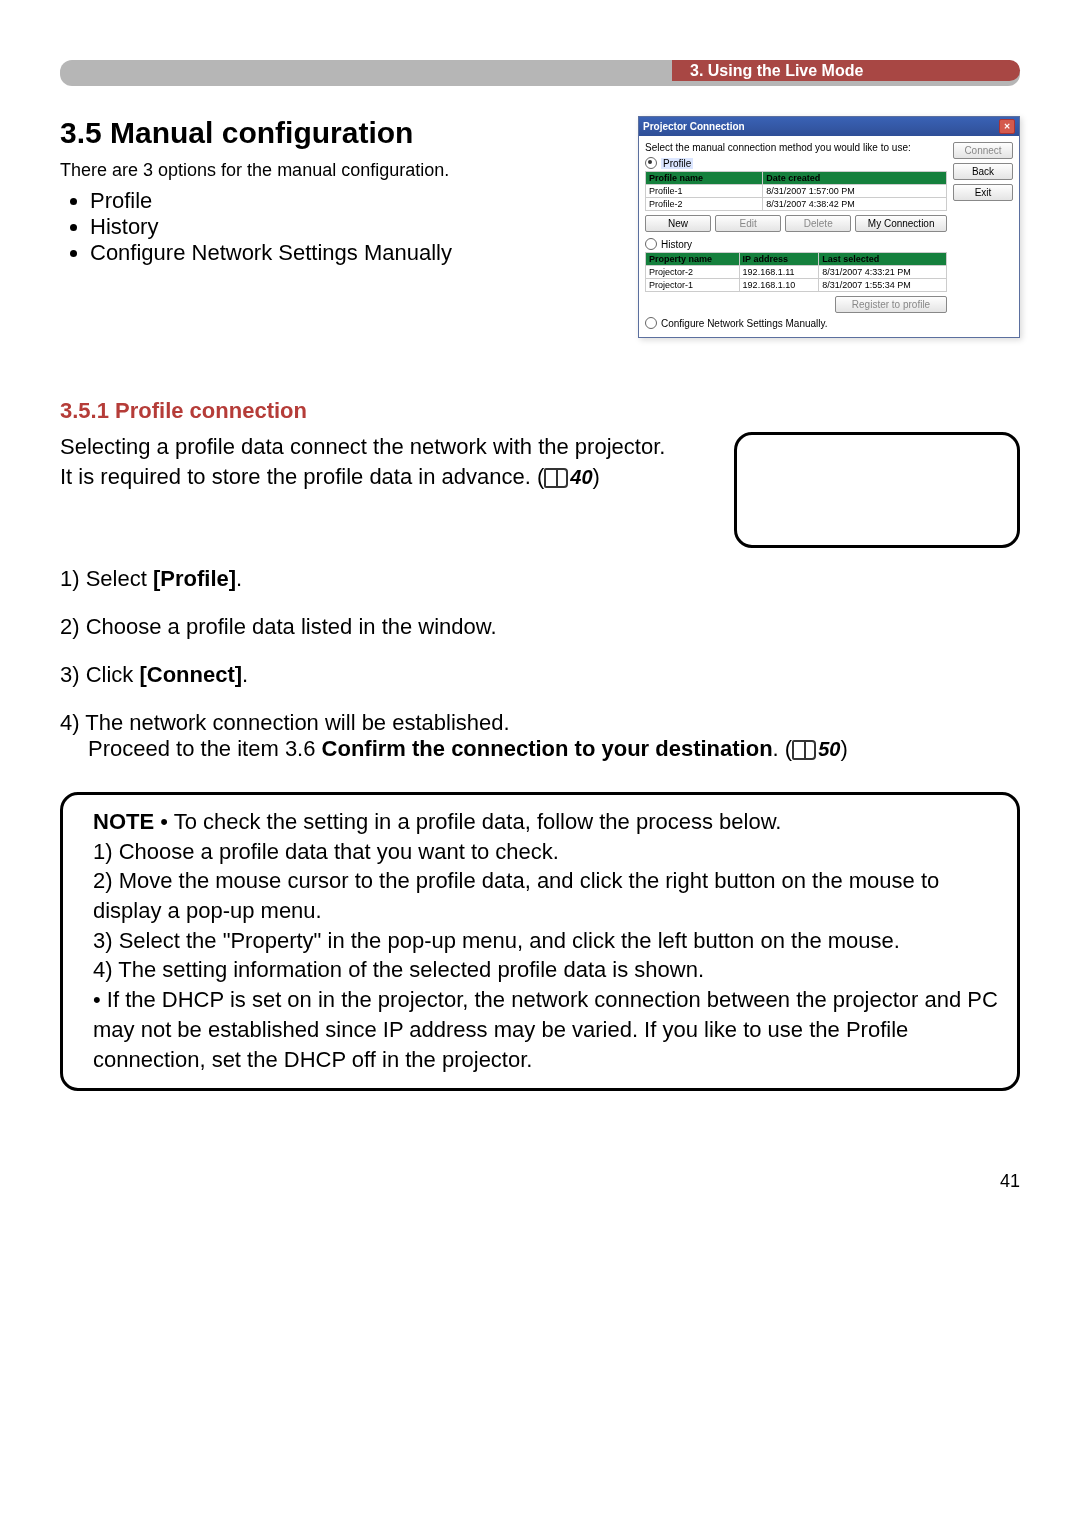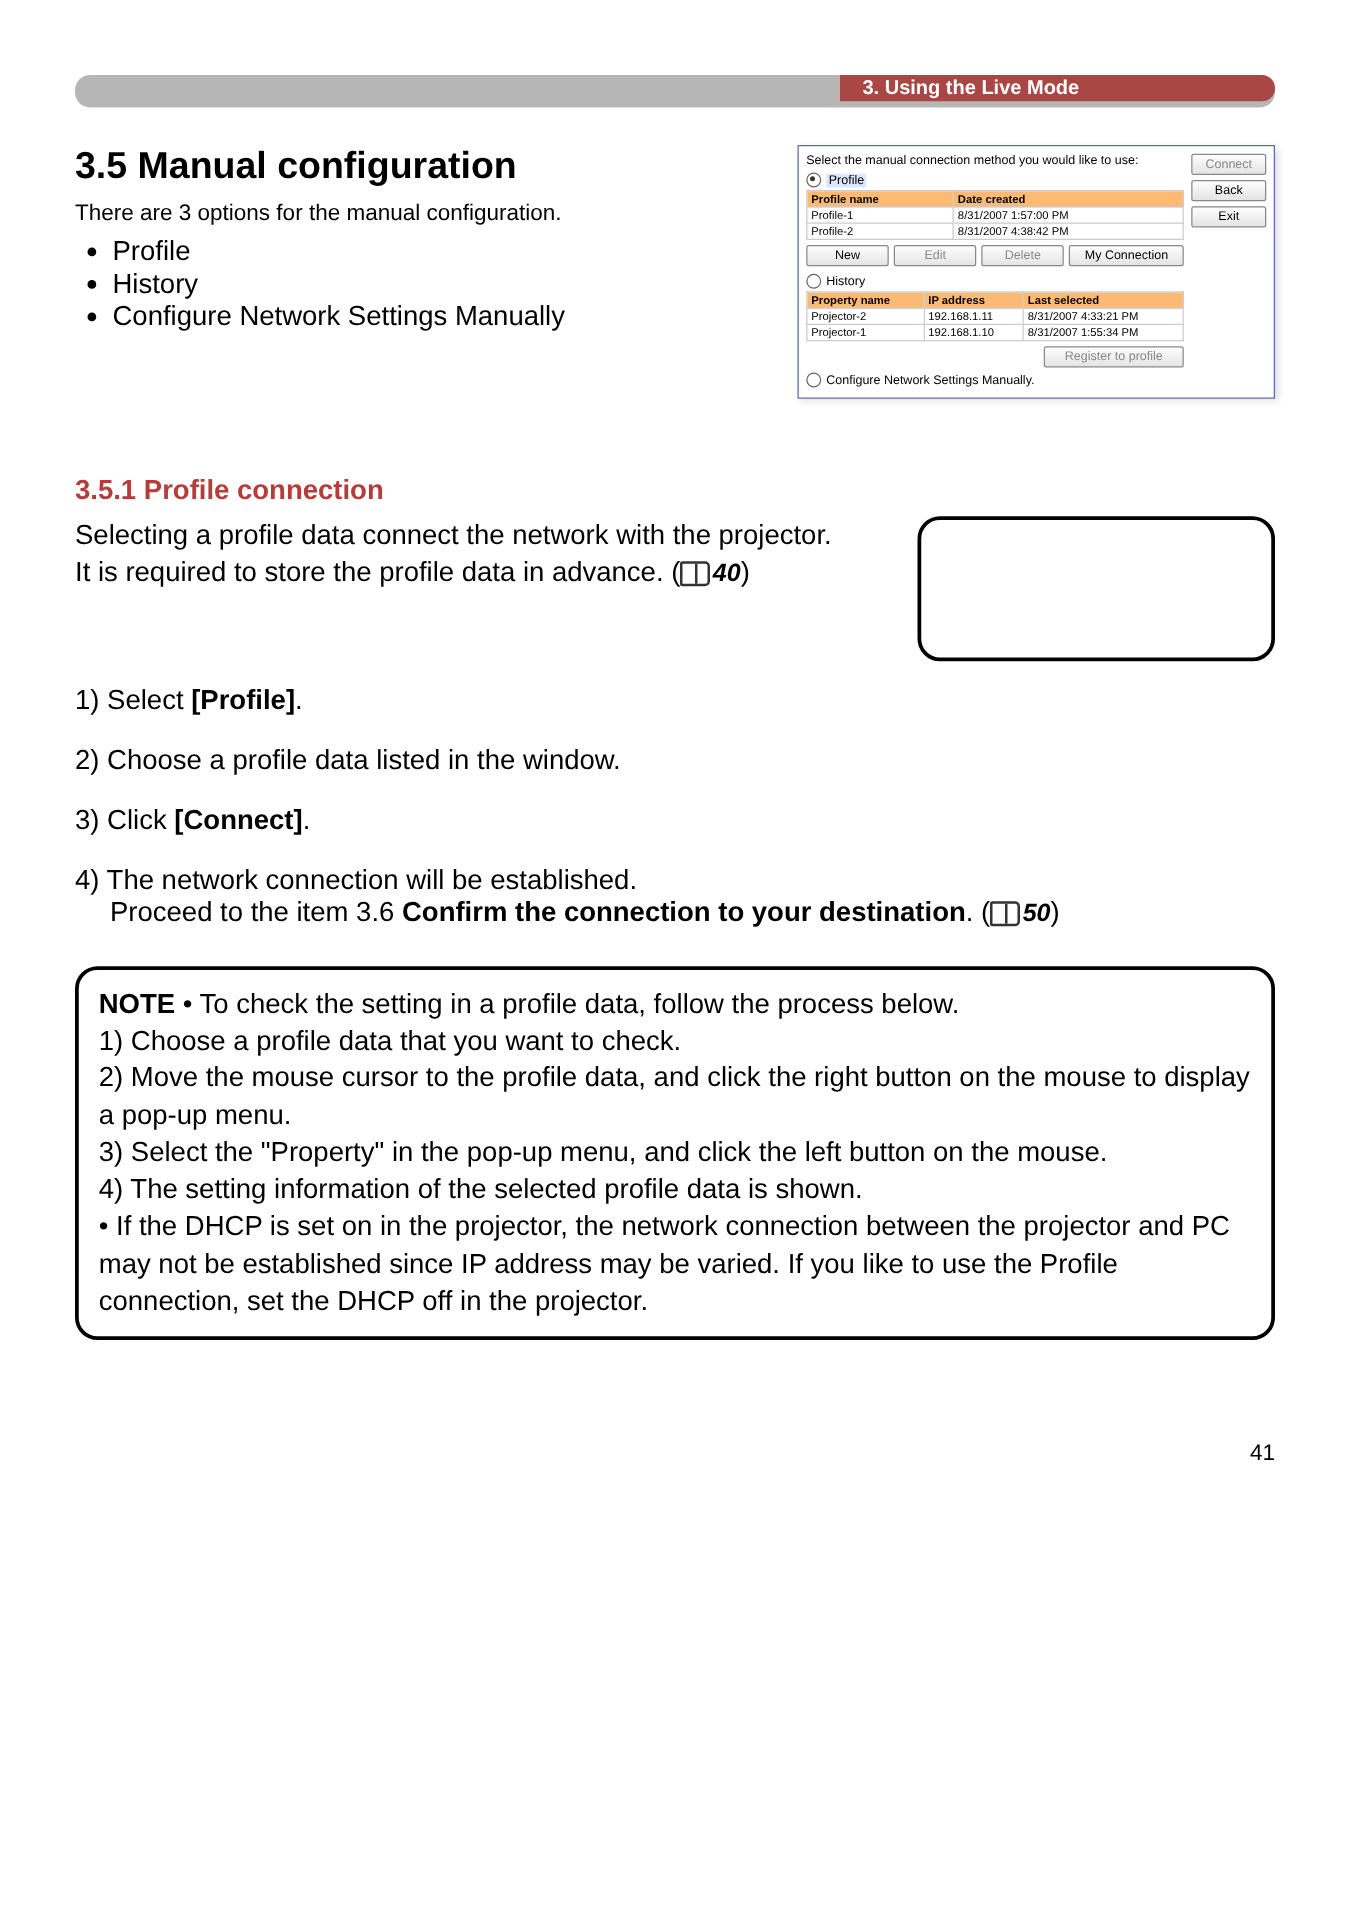--- a/index.html
+++ b/index.html
@@ -124,21 +124,21 @@
   .hl { background:#dbe6ff; padding:0 2px; }
   table.mini {
     width:100%; border-collapse: collapse; font-size:9px;
     border:1px solid #aaa;
     margin-top:2px;
   }
   table.mini th, table.mini td {
     border:1px solid #ccc; padding:1px 3px; text-align:left;
     background:#fff;
   }
-  table.mini th { background:#fdba74; }
+  table.mini th { background:#15803d; }
   .btnrow { display:flex; gap:4px; margin-top:4px; }
   .btnrow .dlg-btn { flex:1; }
   .btnrow-right { display:flex; justify-content:flex-end; margin-top:4px; }
   .btnrow-right .dlg-btn { width: 110px; color:#888; }
 
   
   h2.subheading {
     color: #b53c38;
     font-size: 22px;
     font-weight: bold;
@@ -175,21 +175,21 @@
     margin-left: 30px;
   }
   .clear { clear:both; }
 
   ol.steps { margin: 18px 0 0 0; padding:0; list-style:none; font-size:22px; }
   ol.steps li { margin-bottom: 22px; }
   .indent { padding-left: 28px; display:block; }
 
   .note-box {
     margin-top: 30px;
-    padding: 12px 16px 14px 16px;
+    padding: 12px 16px 14px 30px;
     font-size: 22px;
     line-height: 1.35;
   }
   .note-label { font-weight: bold; }
 
   .page-num {
     text-align: right;
     font-size: 18px;
     margin-top: 80px;
   }
@@ -209,20 +209,24 @@
       <h1 class="section-title">3.5 Manual configuration</h1>
       <p class="intro-text">There are 3 options for the manual configuration.</p>
       <ul class="bullets">
         <li>Profile</li>
         <li>History</li>
         <li>Configure Network Settings Manually</li>
       </ul>
     </div>
 
     <div class="dialog">
+      <div class="dialog-titlebar">
+        <span>Projector Connection</span>
+        <span class="dialog-close">✕</span>
+      </div>
       <div class="dialog-body">
         <div class="dialog-main">
           <div class="instr">Select the manual connection method you would like to use:</div>
 
           <div class="radio-row">
             <span class="radio-dot sel"></span>
             <span class="hl">Profile</span>
           </div>
 
           <table class="mini">

